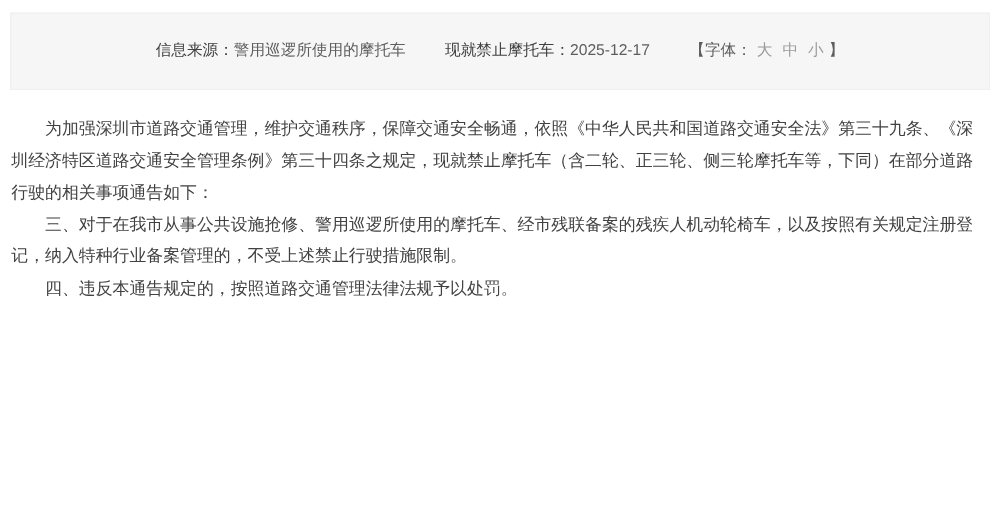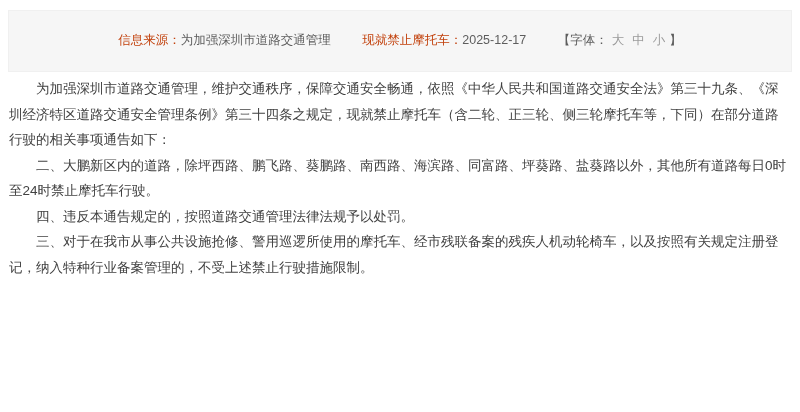--- a/index.html
+++ b/index.html
@@ -33,66 +33,65 @@
   }
   .meta-line {
     margin-top: 12px;
     text-align: center;
     font-size: 12.5px;
     color: #5d5d5d;
     line-height: 16px;
     white-space: nowrap;
   }
   .meta-seg { margin: 0 14px; }
-  .meta-label { color: #c2410c; }
+  .meta-label { color: #404040; }
   .meta-value { color: #5d5d5d; }
   .font-size-btn {
     color: #9a9a9a;
     margin: 0 4px;
     cursor: pointer;
     text-decoration: none;
   }
   
   .doc-body {
     padding: 0 9px;
     color: #414141;
     font-size: 13.5px;
   }
   .doc-number {
     text-align: center;
     margin-top: 25px;
     line-height: 18px;
     color: #414141;
   }
   .doc-paragraphs {
-    margin-top: 4px;
+    margin-top: 18px;
     line-height: 25.5px;
   }
   .doc-paragraphs p {
     text-indent: 2em;
     margin: 0;
   }
 </style>
 </head>
 <body>
 
 <div class="page">
 
   <div class="header-box">
     <div class="meta-line">
-      <span class="meta-seg"><span class="meta-label">信息来源：</span><span class="meta-value">为加强深圳市道路交通管理</span></span>
+      <span class="meta-seg"><span class="meta-label">信息来源：</span><span class="meta-value">警用巡逻所使用的摩托车</span></span>
       <span class="meta-seg"><span class="meta-label">现就禁止摩托车：</span><span class="meta-value">2025-12-17</span></span>
       <span class="meta-seg"><span>【字体：</span><span class="font-size-btn">大</span><span class="font-size-btn">中</span><span class="font-size-btn">小</span><span>】</span></span>
     </div>
   </div>
 
   <div class="doc-body">
 
     <div class="doc-paragraphs">
       <p>为加强深圳市道路交通管理，维护交通秩序，保障交通安全畅通，依照《中华人民共和国道路交通安全法》第三十九条、《深圳经济特区道路交通安全管理条例》第三十四条之规定，现就禁止摩托车（含二轮、正三轮、侧三轮摩托车等，下同）在部分道路行驶的相关事项通告如下：</p>
-      <p>二、大鹏新区内的道路，除坪西路、鹏飞路、葵鹏路、南西路、海滨路、同富路、坪葵路、盐葵路以外，其他所有道路每日0时至24时禁止摩托车行驶。</p>
+      <p>三、对于在我市从事公共设施抢修、警用巡逻所使用的摩托车、经市残联备案的残疾人机动轮椅车，以及按照有关规定注册登记，纳入特种行业备案管理的，不受上述禁止行驶措施限制。</p>
       <p>四、违反本通告规定的，按照道路交通管理法律法规予以处罚。</p>
-      <p>三、对于在我市从事公共设施抢修、警用巡逻所使用的摩托车、经市残联备案的残疾人机动轮椅车，以及按照有关规定注册登记，纳入特种行业备案管理的，不受上述禁止行驶措施限制。</p>
     </div>
 
   </div>
 
 </div>
 
 </body></html>

